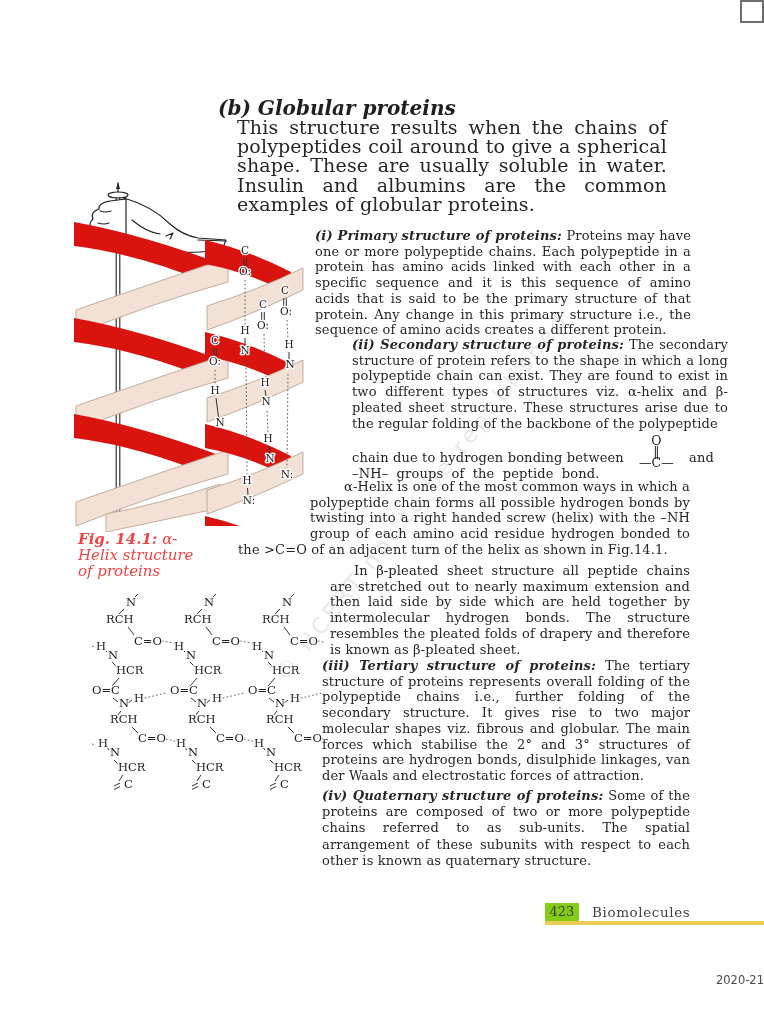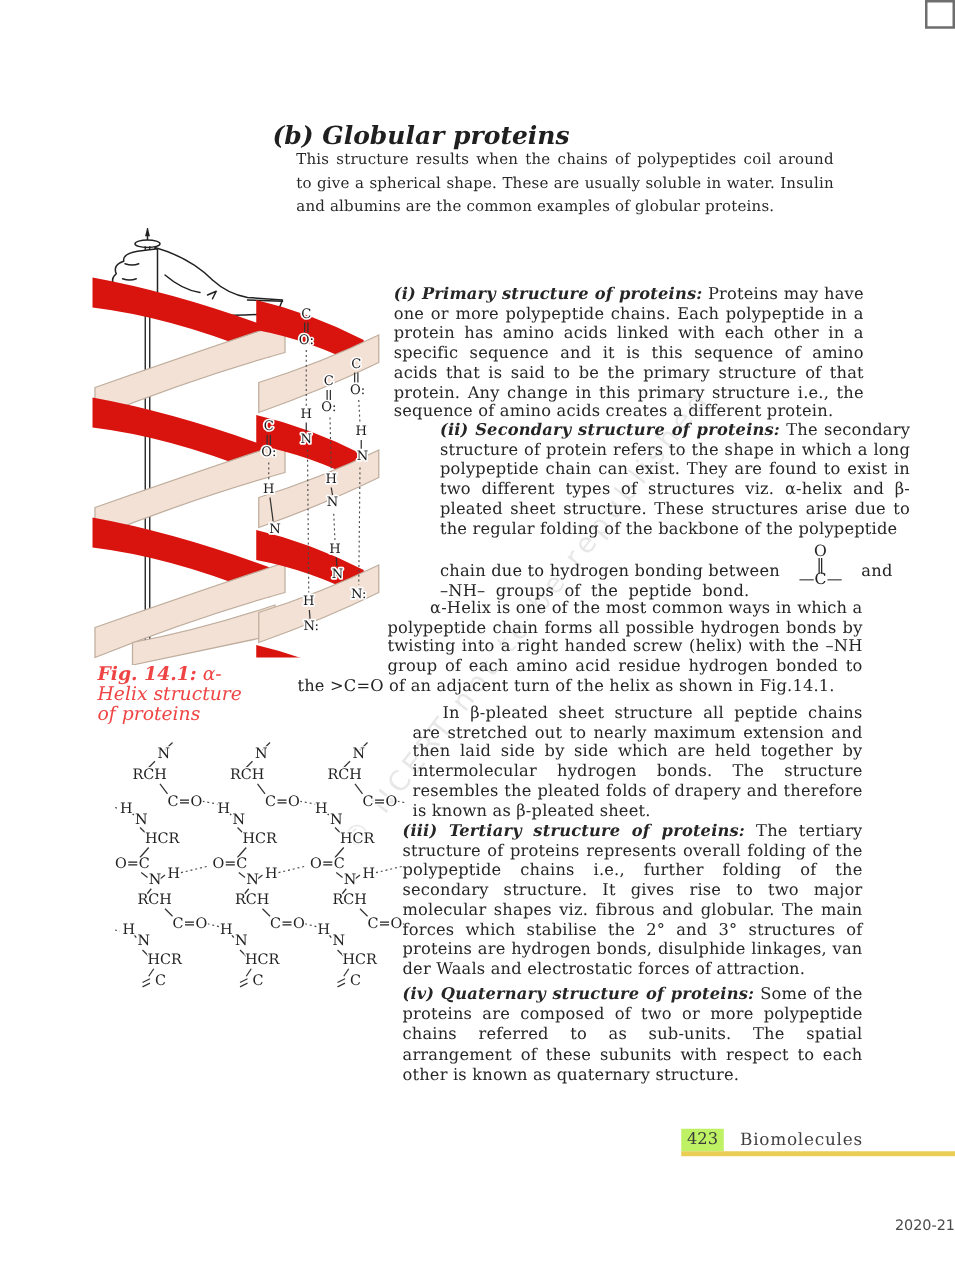--- a/index.html
+++ b/index.html
@@ -1,35 +1,35 @@
 <!DOCTYPE html>
 <html><head>
 <meta charset="utf-8">
 <style>
   html,body{margin:0;padding:0;background:#e8e8e8;}
   .page{position:relative;width:764px;height:1024px;background:#ffffff;
         font-family:"DejaVu Serif",serif;color:#232323;overflow:hidden;margin:0 auto;}
   .abs{position:absolute;}
   .para{text-align:justify;font-size:13px;line-height:15.7px;letter-spacing:.15px;color:#262626;}
-  .bigpara{text-align:justify;font-size:12px;line-height:19.2px;letter-spacing:.15px;color:#262626;}
+  .bigpara{text-align:justify;font-size:19px;line-height:19.2px;letter-spacing:.15px;color:#262626;}
   .lead{font-weight:bold;font-style:italic;}
   .heading{font-weight:bold;font-style:italic;font-size:20px;color:#1f1f1f;}
   .caption{font-size:15px;line-height:16px;color:#ef4444;font-style:italic;}
   .caption b{font-style:italic;}
   .indent{text-indent:22px;}
   .watermark{font-size:22px;letter-spacing:4px;color:#c8c8c8;opacity:.42;
              transform:rotate(-52deg);transform-origin:left bottom;white-space:nowrap;
              font-family:"DejaVu Sans",sans-serif;}
   .corner{border:2px solid #6e6e6e;background:#fff;}
   .formula-row{display:flex;justify-content:space-between;align-items:flex-end;
                font-size:13px;line-height:15.7px;letter-spacing:.15px;margin-top:1px;}
   .cstack{display:inline-flex;flex-direction:column;align-items:center;
           font-size:12.5px;line-height:11px;transform:translateY(3px);padding:0 6px;}
   .lastline{font-size:13px;line-height:17px;word-spacing:4px;letter-spacing:.15px;}
-  .footer-box{background:#bef264;text-align:center;font-size:13px;line-height:18px;color:#3a3a3a;}
+  .footer-box{background:#84cc16;text-align:center;font-size:13px;line-height:18px;color:#3a3a3a;}
   .footer-title{font-size:13.5px;letter-spacing:.6px;color:#3f3f3f;}
   .footer-rule{background:#e9cd55;}
   .printline{font-family:"DejaVu Sans",sans-serif;font-size:11.5px;color:#4a4a4a;text-align:right;}
   
   svg{display:block;}
   .bd{stroke:#333;stroke-width:1;fill:none;}
   .hb{stroke:#474747;stroke-width:.9;stroke-dasharray:1.6 2.3;fill:none;}
   .atom{font-family:"DejaVu Serif",serif;font-size:10.5px;fill:#1c1c1c;text-anchor:middle;
         paint-order:stroke;stroke:#ffffff;stroke-width:2.6px;stroke-linejoin:round;}
   .satom{font-family:"DejaVu Serif",serif;font-size:11.5px;fill:#222;text-anchor:start;

